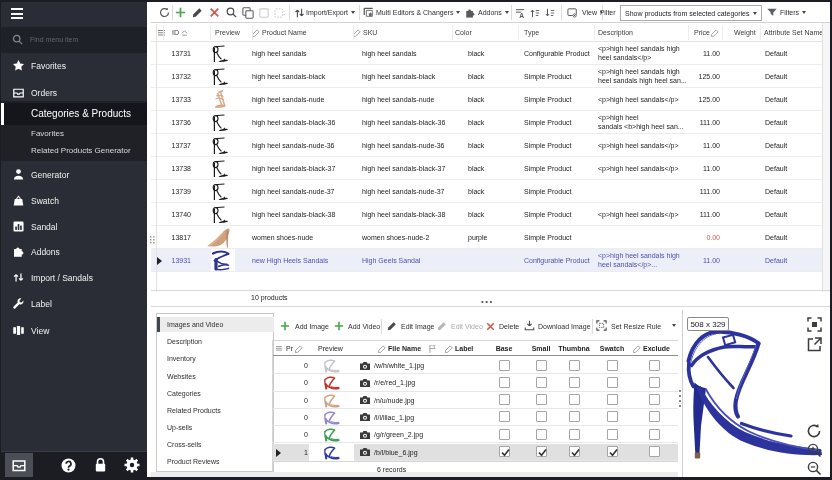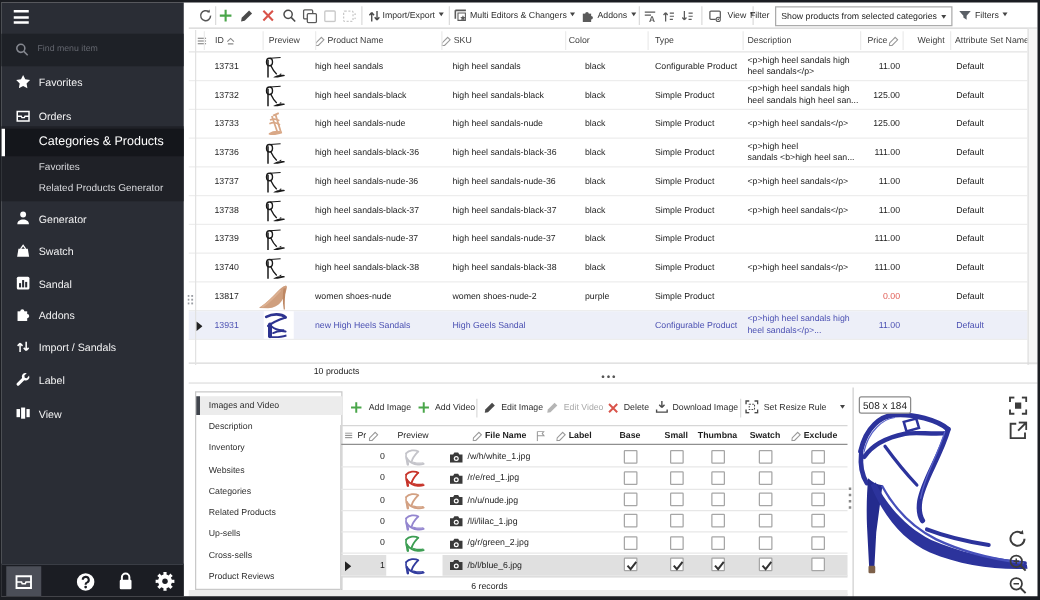--- a/index.html
+++ b/index.html
@@ -746,21 +746,21 @@
           <path d="M78 115.5 C98 120, 118 123, 135 124.5" stroke-width="3"></path>
         </g>
         <path d="M38 11.5 l10 -2.6 2.2 7.4 -10 2.8z" fill="none" stroke="#2c339c" stroke-width="2"></path>
         <path d="M9.5 56.5 C13 60, 17 61.5, 21 62.2 L16 100 L14.5 127.5 L10.3 127.5 L8.6 95 C8 80, 8.6 67, 9.5 56.5 Z" fill="#242b8e"></path>
         <rect x="9.8" y="126.5" width="5.4" height="6" rx="1" fill="#7d6049"></rect>
         <path d="M15.5 60 C24 78, 40 96, 60 106 C85 116.5, 112 122.5, 136.5 125.5 L137 129 C110 130, 83 126, 59 116 C38 107, 21 86, 11.5 62 Z" fill="#2c339c"></path>
         <path d="M20.5 62.5 C30 80, 45 96, 64 105.5 C86 116, 110 121.5, 134 124.5" fill="none" stroke="#4750bb" stroke-width="1.8"></path>
         <path d="M6 36 C10 18, 22 9, 31 8" fill="none" stroke="#5a63c9" stroke-width="1"></path>
         <path d="M71 19 C65 39, 53.5 57, 51.5 73" fill="none" stroke="#5a63c9" stroke-width="1"></path>
       </svg>
-      <div class="abs" style="left:4px;top:7px;width:42px;height:14px;border:1px solid #8b8b8b;border-radius:2px;background:#fff;font-size:8px;color:#222;text-align:center;line-height:13px;white-space:nowrap">508 x 184</div>
+      <div class="abs" style="left:4px;top:7px;width:42px;height:14px;border:1px solid #8b8b8b;border-radius:2px;background:#fff;font-size:8px;color:#222;text-align:center;line-height:13px;white-space:nowrap">508 x 329</div>
       <svg class="abs" style="left:124px;top:7px" width="15" height="15" viewBox="0 0 15 15">
           <path d="M1 4.5V1h3.5M10.5 1H14v3.5M14 10.5V14h-3.5M4.5 14H1v-3.5" fill="none" stroke="#3c3c3c" stroke-width="1.5"></path>
           <rect x="5" y="5" width="5" height="5" fill="#3c3c3c"></rect>
         </svg>
       <svg class="abs" style="left:124px;top:27px" width="15" height="15" viewBox="0 0 15 15">
           <path d="M6 2H1.5v11.5H13V9" fill="none" stroke="#3c3c3c" stroke-width="1.5"></path>
           <path d="M8 1h6v6M14 1L7.5 7.5" fill="none" stroke="#3c3c3c" stroke-width="1.5"></path>
         </svg>
       <svg class="abs" style="left:123px;top:113px" width="16" height="16" viewBox="0 0 16 16">
           <path d="M13.6 8a5.6 5.6 0 1 1-2-4.3" fill="none" stroke="#3c3c3c" stroke-width="1.6"></path>

